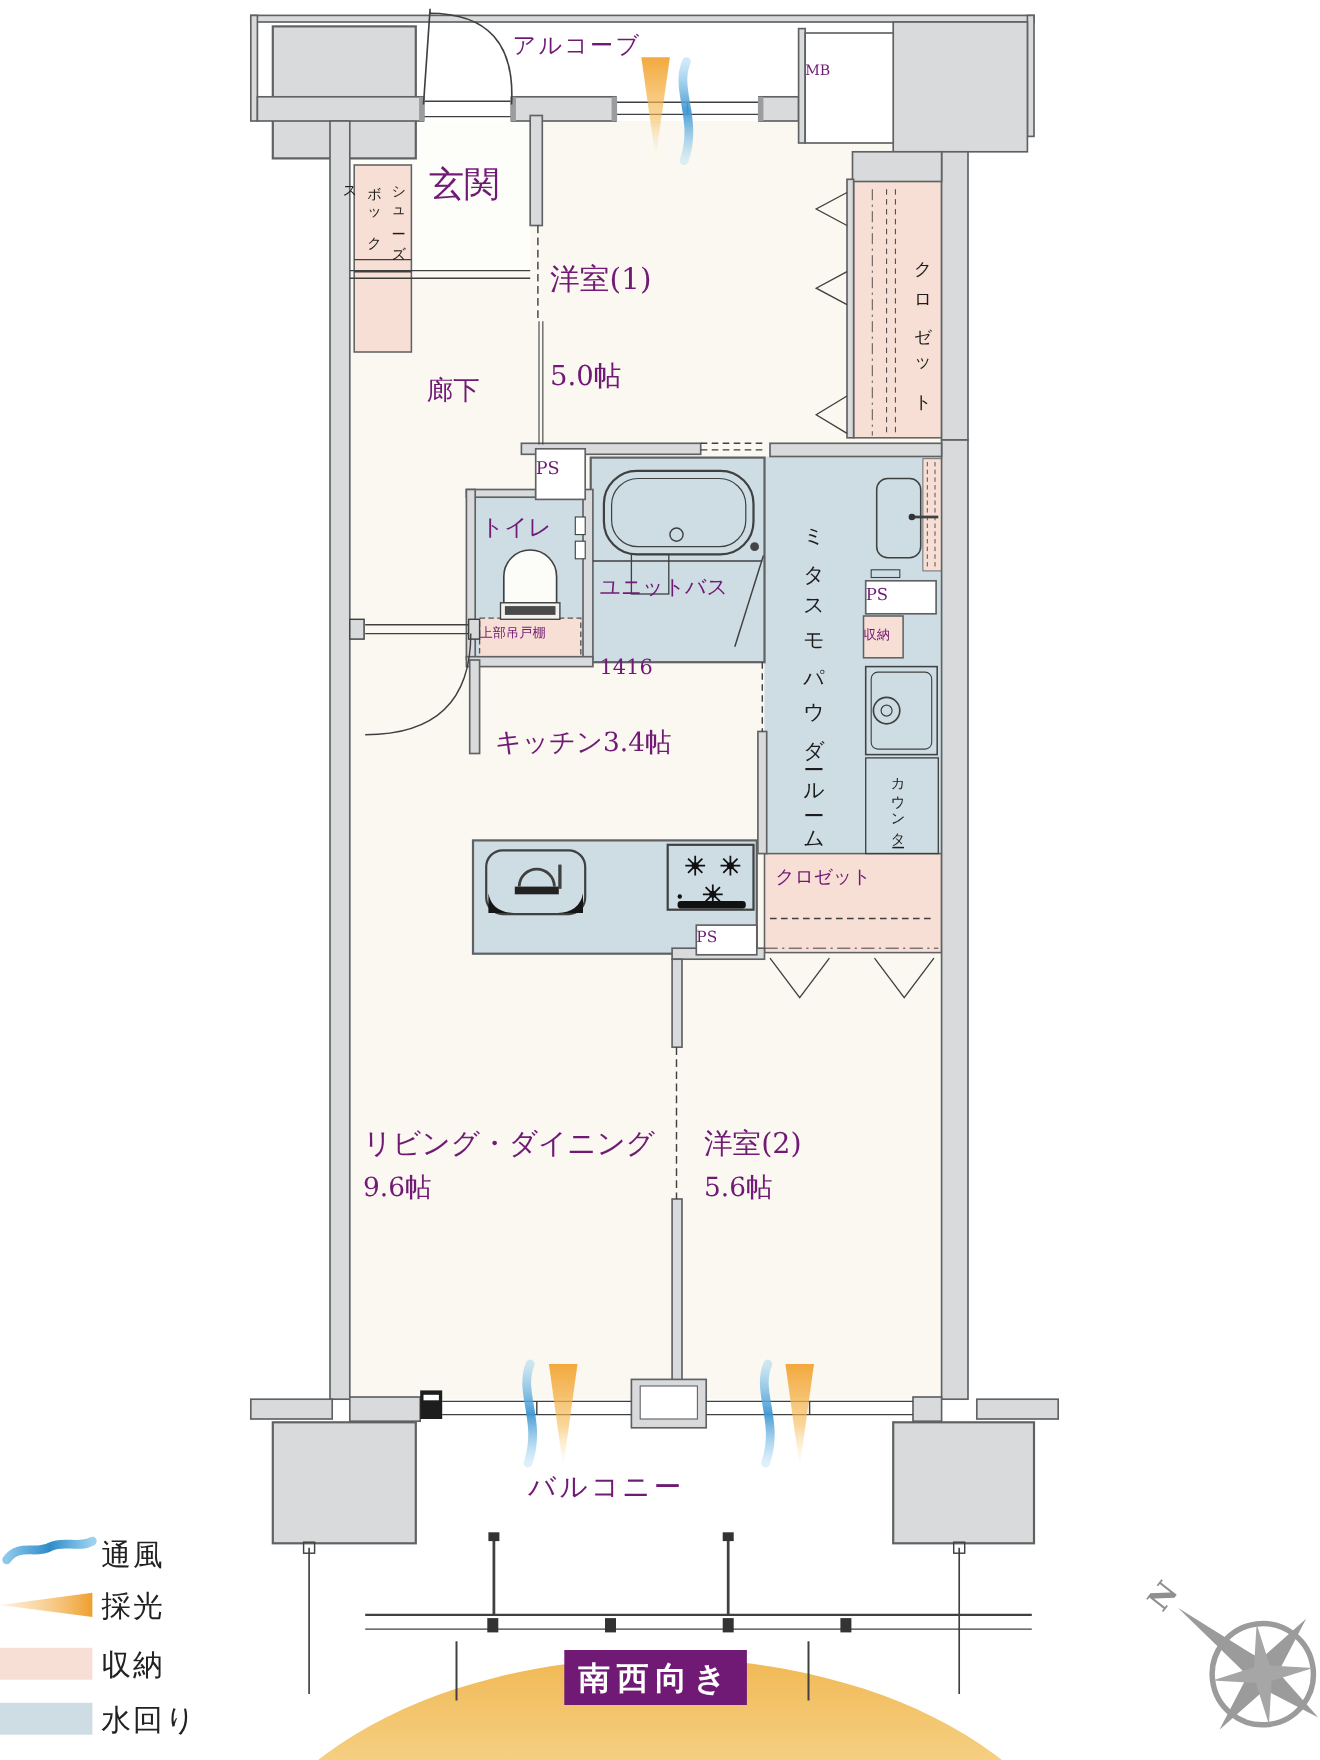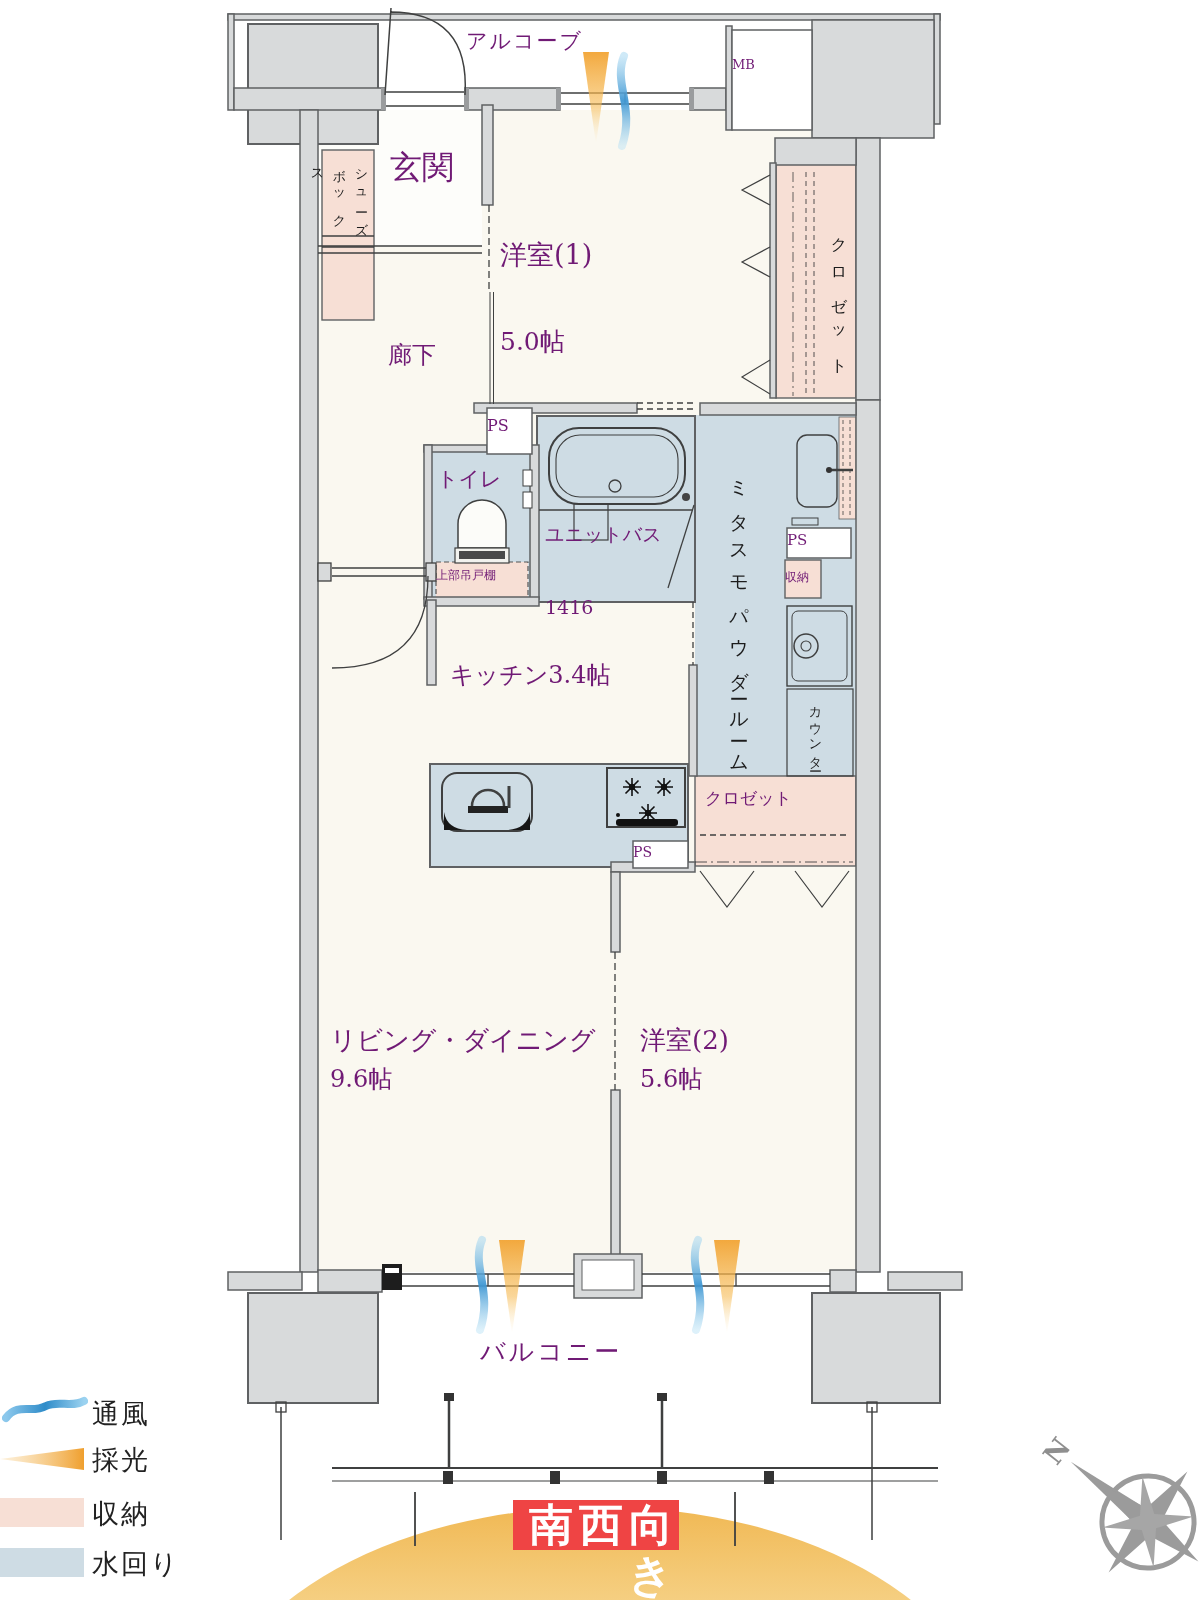--- a/index.html
+++ b/index.html
@@ -1,22 +1,22 @@
 <!DOCTYPE html>
 <html><head>
 <meta charset="utf-8">
 <style>
   html,body{margin:0;padding:0;background:#ffffff;}
   #stage{position:relative;width:1200px;height:1600px;background:#ffffff;overflow:hidden;
          font-family:"DejaVu Serif","Liberation Serif",serif;}
   #planSvg{position:absolute;left:0;top:0;}
   .lbl{position:absolute;color:#701a75;text-align:left;line-height:1.12;white-space:nowrap;}
   .vlbl{position:absolute;color:#1c1c1c;writing-mode:vertical-rl;text-orientation:upright;}
-  .badge{position:absolute;left:513px;top:1500px;width:166px;height:50px;background:#ef4444;
-         color:#ffffff;font-size:44px;font-weight:bold;letter-spacing:6px;text-align:right;
+  .badge{position:absolute;left:513px;top:1500px;width:166px;height:50px;background:#701a75;
+         color:#ffffff;font-size:29px;font-weight:bold;letter-spacing:6px;text-align:center;
          line-height:50px;}
   .legend-label{position:absolute;color:#222222;font-size:27px;letter-spacing:2px;}
   .swatch{position:absolute;width:84px;height:29px;}
   .sw-pink{background:#f7dfd5;}
   .sw-blue{background:#cedce4;}
   .legend-icon{position:absolute;}
 </style>
 </head>
 <body>
 

